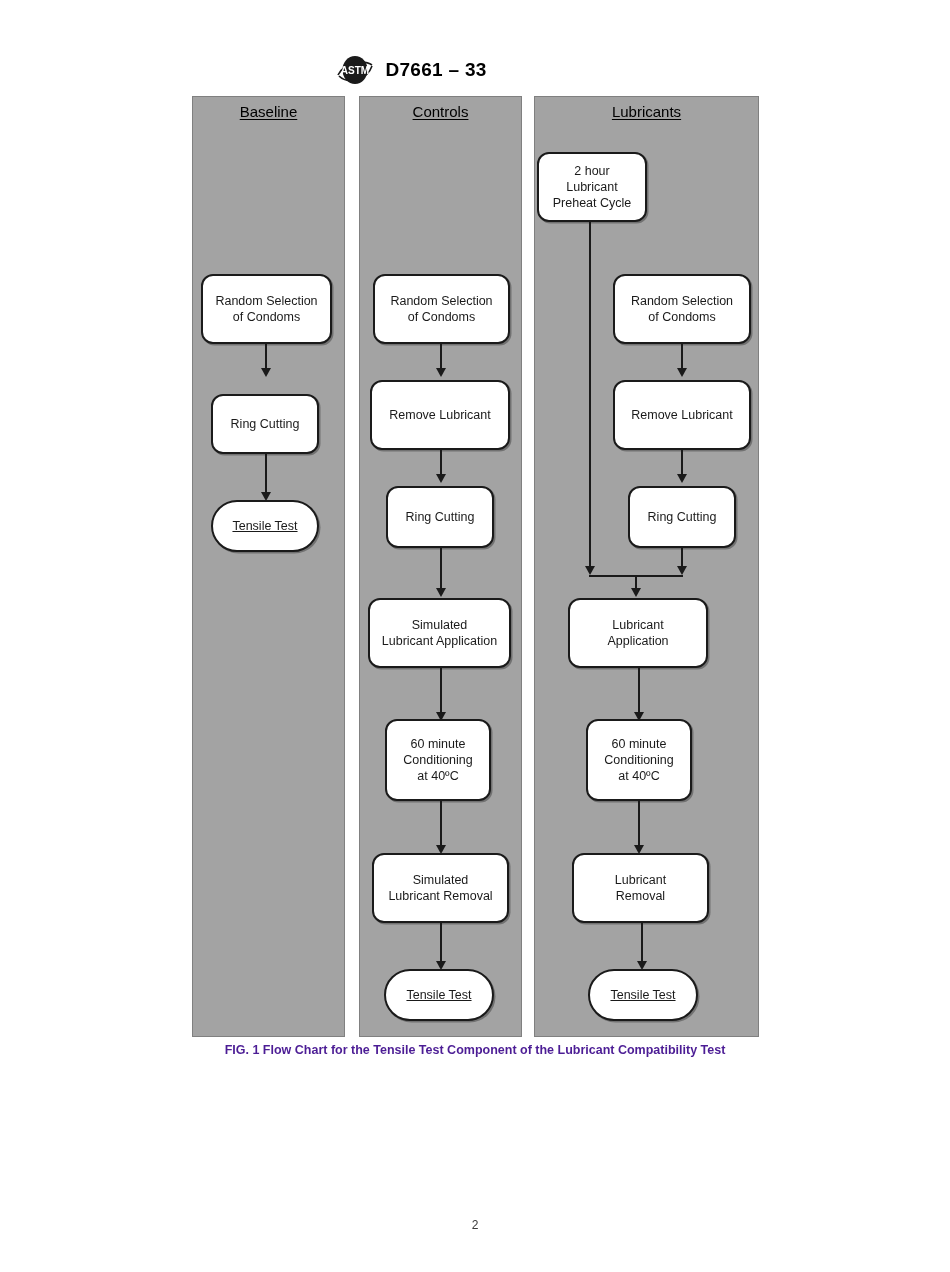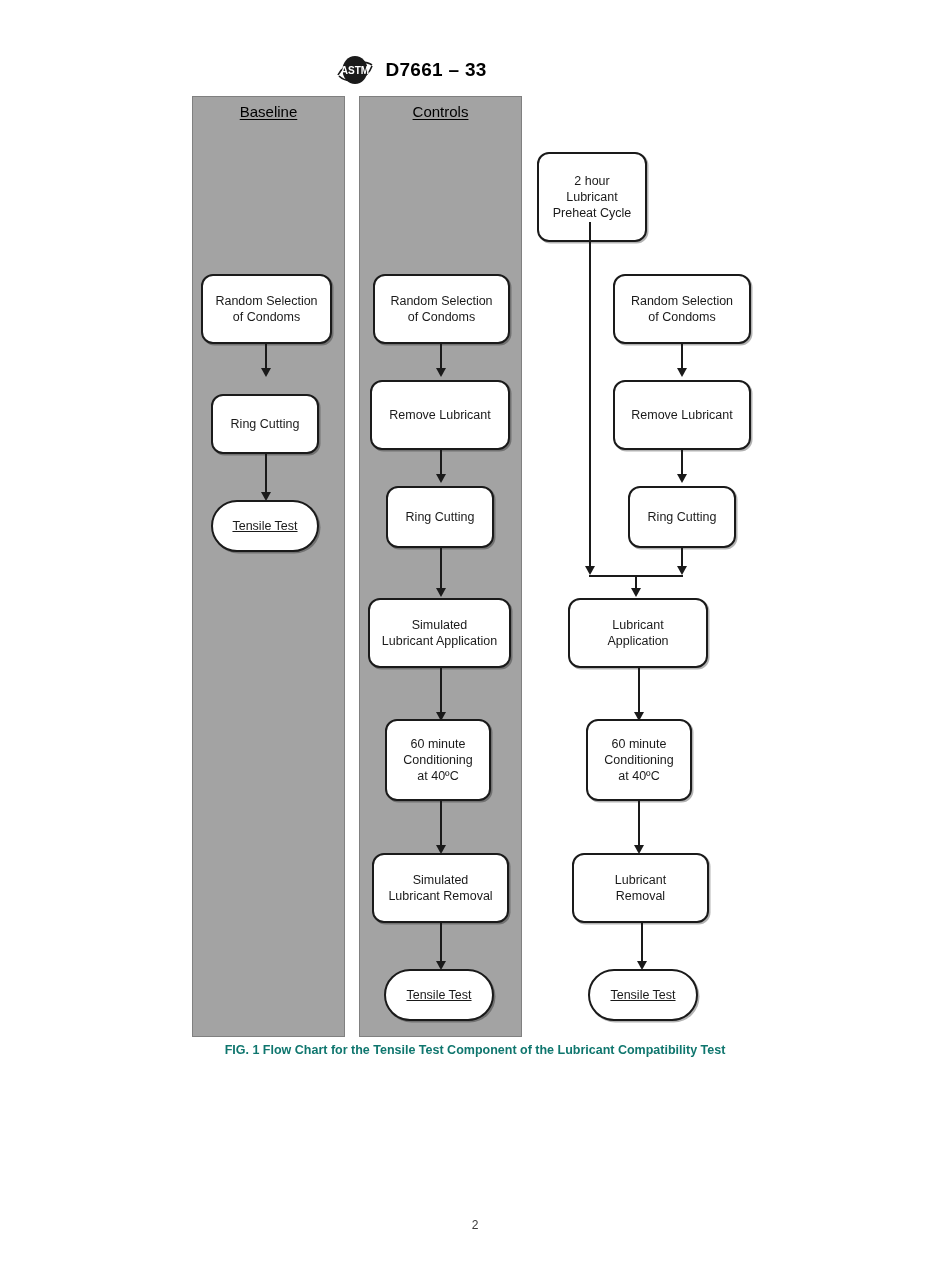--- a/index.html
+++ b/index.html
@@ -108,21 +108,21 @@
 
   
   #figure-caption {
     position: absolute;
     left: 0;
     top: 1043px;
     width: 950px;
     text-align: center;
     font-size: 12.5px;
     font-weight: bold;
-    color: #0f766e;
+    color: #4c1d95;
   }
   #page-number {
     position: absolute;
     left: 0;
     top: 1218px;
     width: 950px;
     text-align: center;
     font-size: 12px;
     color: #3a3a3a;
   }
@@ -185,22 +185,25 @@
   <div class="conn-line conn-v" style="left:440px; top:801px; height:48px;"></div>
   <div class="arrow-head" style="left:435.6px; top:845px;"></div>
 
   <div class="node" style="left:372px; top:853px; width:137px; height:70px;">Simulated
 Lubricant Removal</div>
   <div class="conn-line conn-v" style="left:440px; top:923px; height:42px;"></div>
   <div class="arrow-head" style="left:435.6px; top:961px;"></div>
 
   <div class="node stadium" style="left:384px; top:969px; width:110px; height:52px;">Tensile Test</div>
 
-
-  <div class="node" style="left:537px; top:152px; width:110px; height:90px;">2 hour
+  <div class="panel" style="left:534px; top:96px; width:225px; height:941px;">
+    <div class="panel-title">Lubricants</div>
+  </div>
+
+  <div class="node" style="left:537px; top:152px; width:110px; height:70px;">2 hour
 Lubricant
 Preheat Cycle</div>
 
   <div class="conn-line conn-v" style="left:589px; top:222px; height:350px;"></div>
   <div class="arrow-head" style="left:584.6px; top:566px;"></div>
 
   <div class="node" style="left:613px; top:274px; width:138px; height:70px;">Random Selection
 of Condoms</div>
   <div class="conn-line conn-v" style="left:681px; top:344px; height:28px;"></div>
   <div class="arrow-head" style="left:676.6px; top:368px;"></div>

